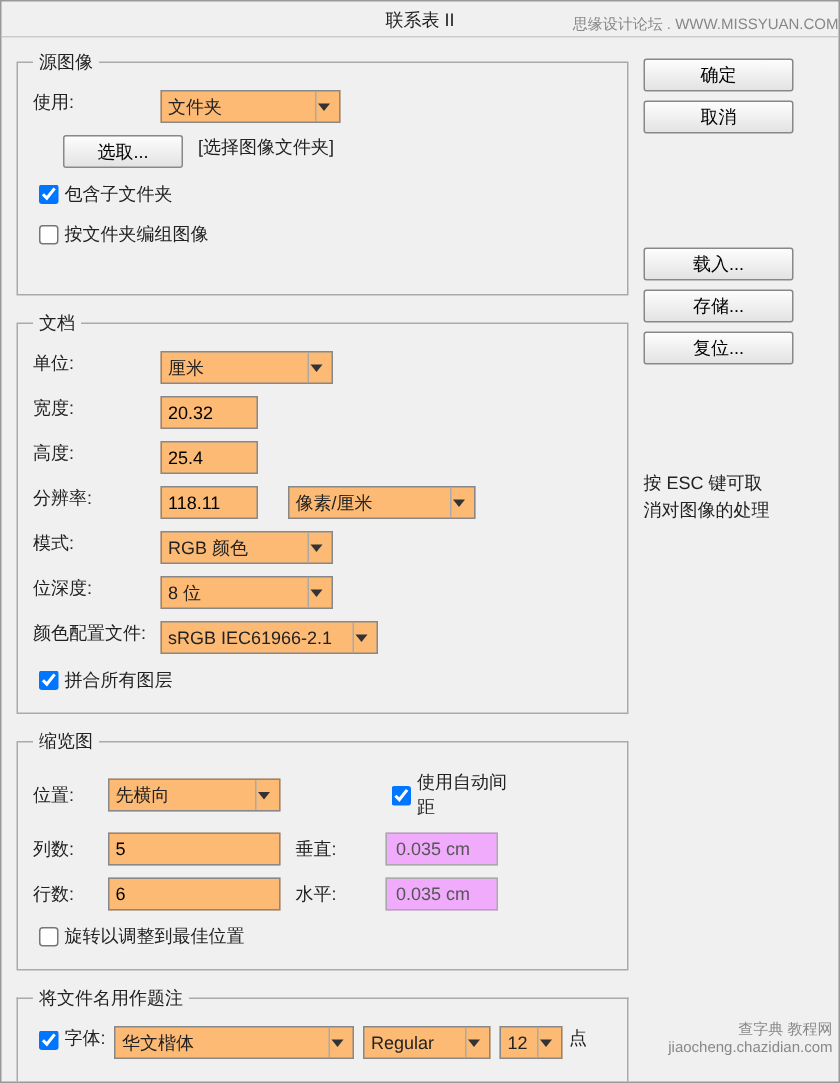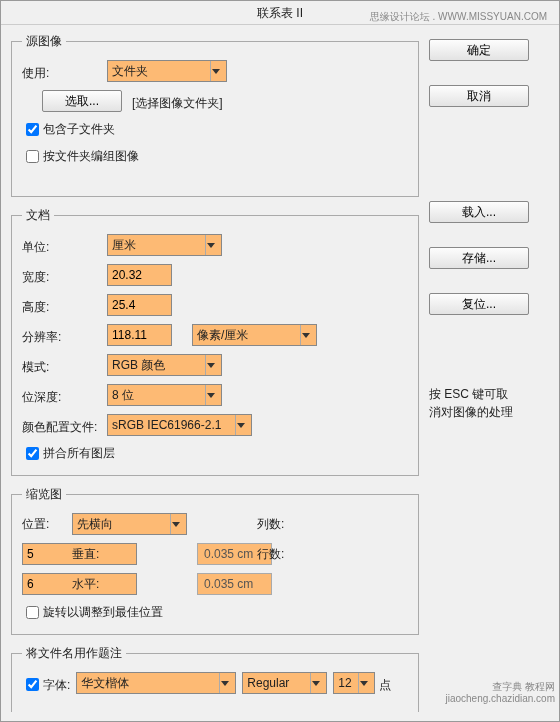--- a/index.html
+++ b/index.html
@@ -18,21 +18,21 @@
     .title-bar {
       height: 24px;
       text-align: center;
       line-height: 24px;
       font-size: 12px;
       position: relative;
       border-bottom: 1px solid #ccc;
     }
     .watermark-top {
       position: absolute;
-      right: 12px;
+      right: 0;
       top: 4px;
       font-size: 10px;
       color: #888;
     }
     .watermark-bottom {
       position: absolute;
       right: 4px;
       bottom: 16px;
       text-align: right;
       font-size: 10px;
@@ -51,21 +51,21 @@
       margin: 0 0 10px 0;
       padding: 10px 10px 10px 10px;
       position: relative;
     }
     legend {
       padding: 0 4px;
       font-size: 12px;
     }
     .row {
       display: flex;
-      align-items: flex-end;
+      align-items: flex-start;
       margin-bottom: 8px;
       min-height: 22px;
     }
     .label {
       width: 85px;
       flex-shrink: 0;
     }
     select, .select-like, input[type="text"] {
       height: 22px;
       border: 1px solid #888;
@@ -106,37 +106,37 @@
       font-size: 12px;
       font-family: inherit;
       cursor: pointer;
       border-radius: 2px;
       line-height: 20px;
       text-align: center;
     }
     .right-col .btn {
       width: 100px;
       display: block;
-      margin-bottom: 24px;
+      margin-bottom: 6px;
     }
     .checkbox-row {
       display: flex;
       align-items: center;
       margin-bottom: 8px;
     }
     .checkbox-row input { margin-right: 4px; }
     .esc-text {
       margin-top: 70px;
       font-size: 12px;
       line-height: 1.5;
     }
     .readonly-box {
       height: 22px;
       border: 1px solid #aaa;
-      background: #fdba74;
+      background: #f0abfc;
       padding: 0 6px;
       line-height: 20px;
       width: 75px;
       display: inline-block;
       color: #555;
     }
     .thumb-grid {
       display: grid;
       grid-template-columns: 50px 125px 60px 90px;
       row-gap: 8px;
@@ -231,20 +231,24 @@
 
     <fieldset>
       <legend>缩览图</legend>
       <div class="thumb-grid">
         <span>位置:</span>
         <div class="select-like" style="width:115px">
           <span>先横向</span>
             <span class="arrow-box"></span>
         </div>
         <span></span>
+        <div class="checkbox-row" style="margin:0">
+          <input type="checkbox" checked="" style="">
+          <span>使用自动间距</span>
+        </div>
 
         <span>列数:</span>
         <input type="text" style="width: 115px;" value="5">
         <span>垂直:</span>
         <span class="readonly-box">0.035 cm</span>
 
         <span>行数:</span>
         <input type="text" style="width: 115px;" value="6">
         <span>水平:</span>
         <span class="readonly-box">0.035 cm</span>

